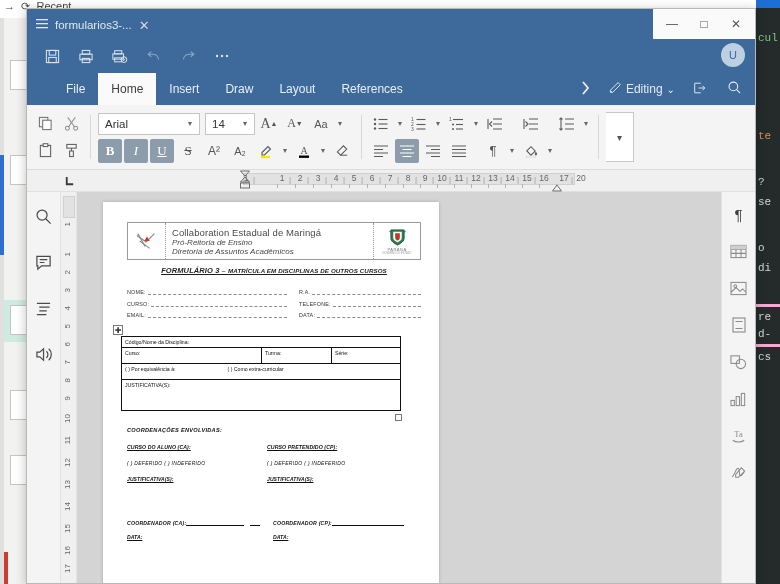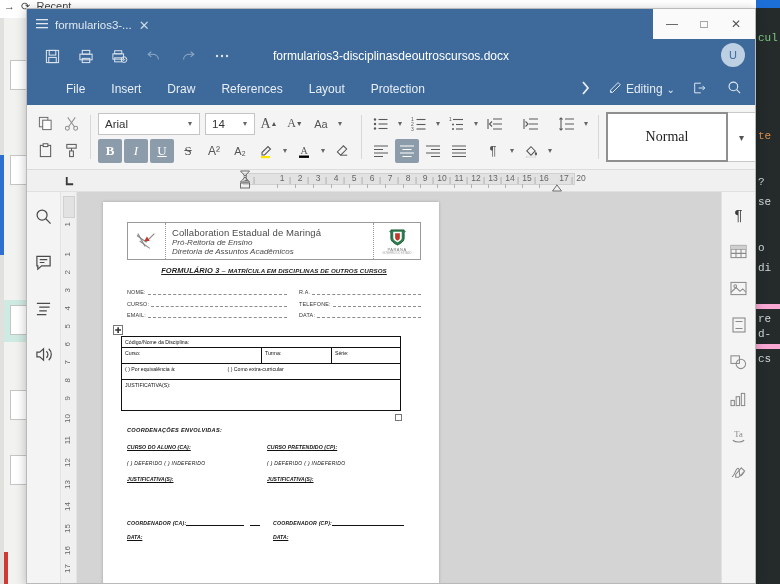--- a/index.html
+++ b/index.html
@@ -32,21 +32,21 @@
   #bg-editor{
     position:absolute; right:0; top:0; width:24px; height:584px;
     background:#252b2b; color:#cfd6d6; font-size:11px;
     font-family:"Liberation Mono", monospace; overflow:hidden;
     padding-top:28px; line-height:20px;
   }
   #bg-editor-topbar{position:absolute;right:0;top:0;width:24px;height:8px;background:#1d6fd8;}
   .code-line{ white-space:nowrap; padding-left:2px; height:20px;}
   .c-green{color:#7ec97e;} .c-orange{color:#d98f4f;} .c-gray{color:#cfd6d6;}
   .code-gap{height:26px;}
-  .editor-rule{border-top:5px solid #f9a8d4;}
+  .editor-rule{border-top:3px solid #f9a8d4;}
 
   
   #app-window{
     position:absolute; left:26px; top:8px; width:730px; height:576px;
     background:#fafafa; border:1px solid #b9b9b9;
     box-shadow:0 2px 10px rgba(0,0,0,.25);
     overflow:hidden;
   }
 
   
@@ -354,32 +354,31 @@
           <path d="M12 2l3.6 3L12 8"></path>
       </svg>
     </div>
     <div class="qa-icon">
       <svg width="16" height="6" viewBox="0 0 16 6">
         <circle cx="3" cy="3" r="1.2" fill="#fff"></circle>
           <circle cx="8" cy="3" r="1.2" fill="#fff"></circle>
           <circle cx="13" cy="3" r="1.2" fill="#fff"></circle>
       </svg>
     </div>
-    <div id="doc-title">formularios3-disciplinasdeoutroscursos.docx</div>
     <div id="avatar">U</div>
   </div>
 
   <div id="tab-row">
     <div id="tab-scroll-left" style="font-size:0;">chevron-left-icon</div>
     <div class="rtab">File</div>
+    <div class="rtab active">Home</div>
     <div class="rtab">Insert</div>
     <div class="rtab">Draw</div>
+    <div class="rtab">Layout</div>
     <div class="rtab">References</div>
-    <div class="rtab">Layout</div>
-    <div class="rtab">Protection</div>
     <div id="tab-row-right">
       <span style="padding:0 4px;">
         <svg width="9" height="14" viewBox="0 0 9 14" fill="none" stroke="#e8eef5" stroke-width="1.8">
             <path d="M2 1l5 6-5 6"></path>
           </svg>
       </span>
       <span class="trr-item">
         <span>
           <svg width="14" height="14" viewBox="0 0 16 16" fill="none" stroke="#e2eaf2" stroke-width="1.1">
             <path d="M11.5 1.8 14 4.3 5.3 13H2.8v-2.5z"></path>
@@ -580,23 +579,20 @@
               <rect x="3" y="14" width="10" height="1.8" fill="#ffffff" stroke="#cccccc" stroke-width=".6"></rect>
             </svg>
           </div>
           <div class="caret">▾</div>
         </div>
       </div>
       <div class="rsep"></div>
     </div>
 
     <div class="rgroup" style="align-items:center;">
-      <div id="style-box">
-        <span>Normal</span>
-      </div>
       <div id="style-caret">
         <span>▾</span>
       </div>
 
     </div>
 
   </div>
 
   <div id="ruler-row">
     <div id="tab-stop-btn">

